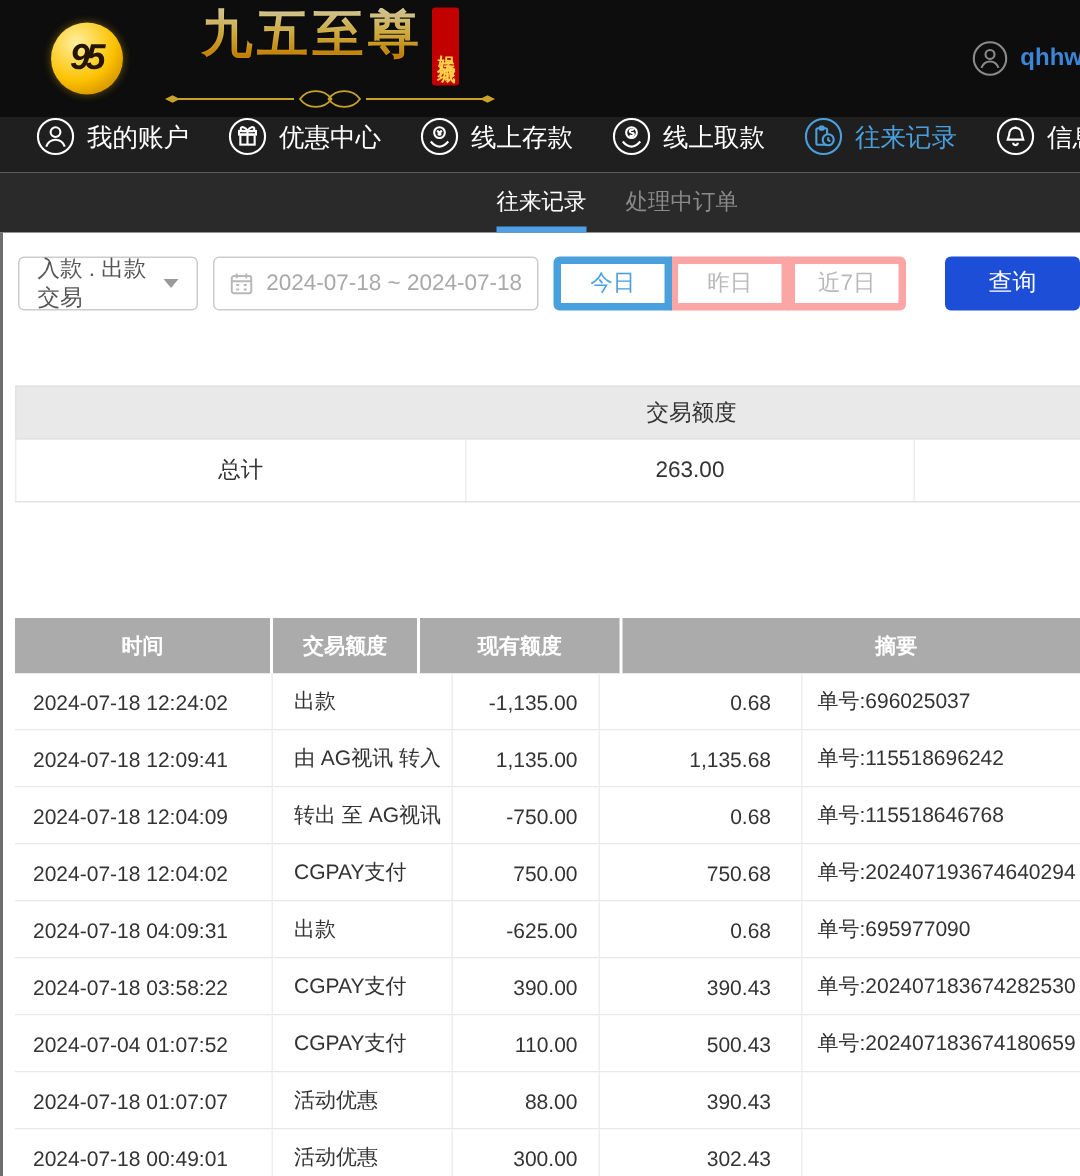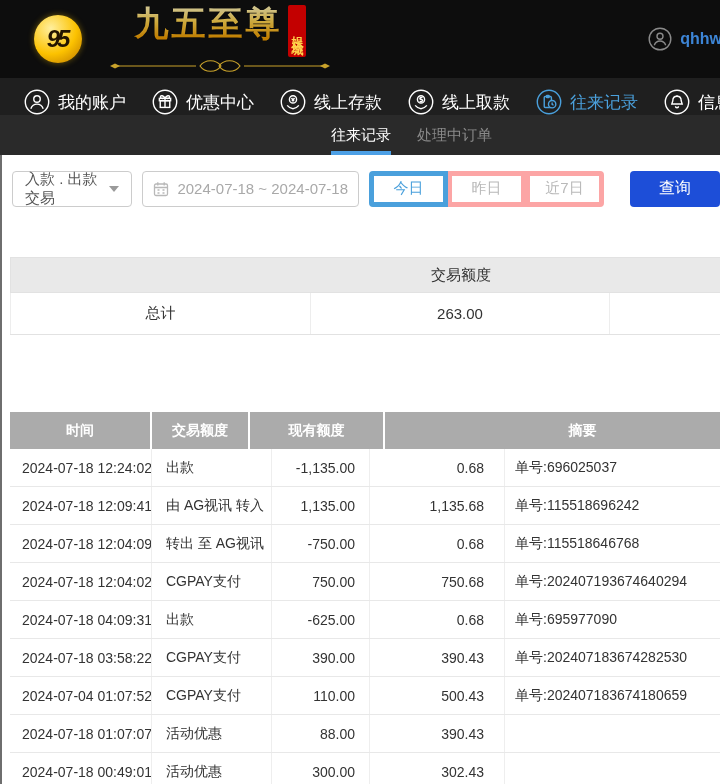--- a/index.html
+++ b/index.html
@@ -24,21 +24,21 @@
     -webkit-background-clip:text; background-clip:text; color:transparent;
     text-shadow:0 0 1px rgba(0,0,0,.2); }
   .brand-sub { writing-mode:vertical-rl; background:#c30000; color:#ffd24a;
     font-size:12px; font-weight:bold; padding:3px 2px; border-radius:2px;
     letter-spacing:3px; line-height:1.1; height:52px; text-align:center; }
   .flourish { margin-top:2px; }
   .user-area { display:flex; align-items:center; gap:8px; margin-right:-2px; }
   .username { color:#3d85d6; font-size:16px; font-weight:bold; white-space:nowrap; }
 
   
-  .mainnav { height:37px; background:#1f1f1f; display:flex; align-items:flex-end;
+  .mainnav { height:37px; background:#1f1f1f; display:flex; align-items:flex-start;
              gap:26px; padding:0 0 0 24px; overflow:hidden; }
   .nav-item { display:flex; align-items:center; gap:8px; color:#fff; font-size:17px;
               white-space:nowrap; cursor:pointer; flex:0 0 auto; }
   .nav-item.active { color:#4aa0dc; }
   .nav-item svg { display:block; }
 
   
   .subtabs { height:40px; background:#2a2a2a; display:flex; padding-left:318px; }
   .tab { position:relative; height:40px; line-height:40px; padding:0 13px;
          font-size:15px; color:#8a8a8a; cursor:pointer; white-space:nowrap; }
@@ -82,21 +82,21 @@
   .thead { display:flex; height:37px; background:#ababab; color:#fff;
     font-size:14px; font-weight:bold; }
   .thead .cell { display:flex; align-items:center; justify-content:center;
     border-right:2px solid #fff; }
   .thead .cell:last-child { border-right:none; }
   .trow { display:flex; height:38px; font-size:14px; color:#333;
     border-bottom:1px solid #e8e8e8; background:#fff; }
   .trow .cell { display:flex; align-items:center; border-right:1px solid #eee;
     white-space:nowrap; overflow:hidden; }
   .trow .cell:last-child { border-right:none; }
-  .c-time { width:142px; padding-left:12px; }
+  .c-time { width:172px; padding-left:12px; }
   .c-type { width:120px; padding-left:14px; }
   .c-amount { width:98px; justify-content:flex-end; padding-right:14px; }
   .c-balance { width:135px; justify-content:flex-end; padding-right:20px; }
   .c-memo { flex:1; padding-left:10px; }
   .thead .c-time,.thead .c-type,.thead .c-amount,.thead .c-balance,.thead .c-memo
     { padding:0; justify-content:center; }
 
   .left-edge { position:absolute; left:0; top:155px; bottom:0; width:2px;
     background:#6e6e6e; }
 </style>

